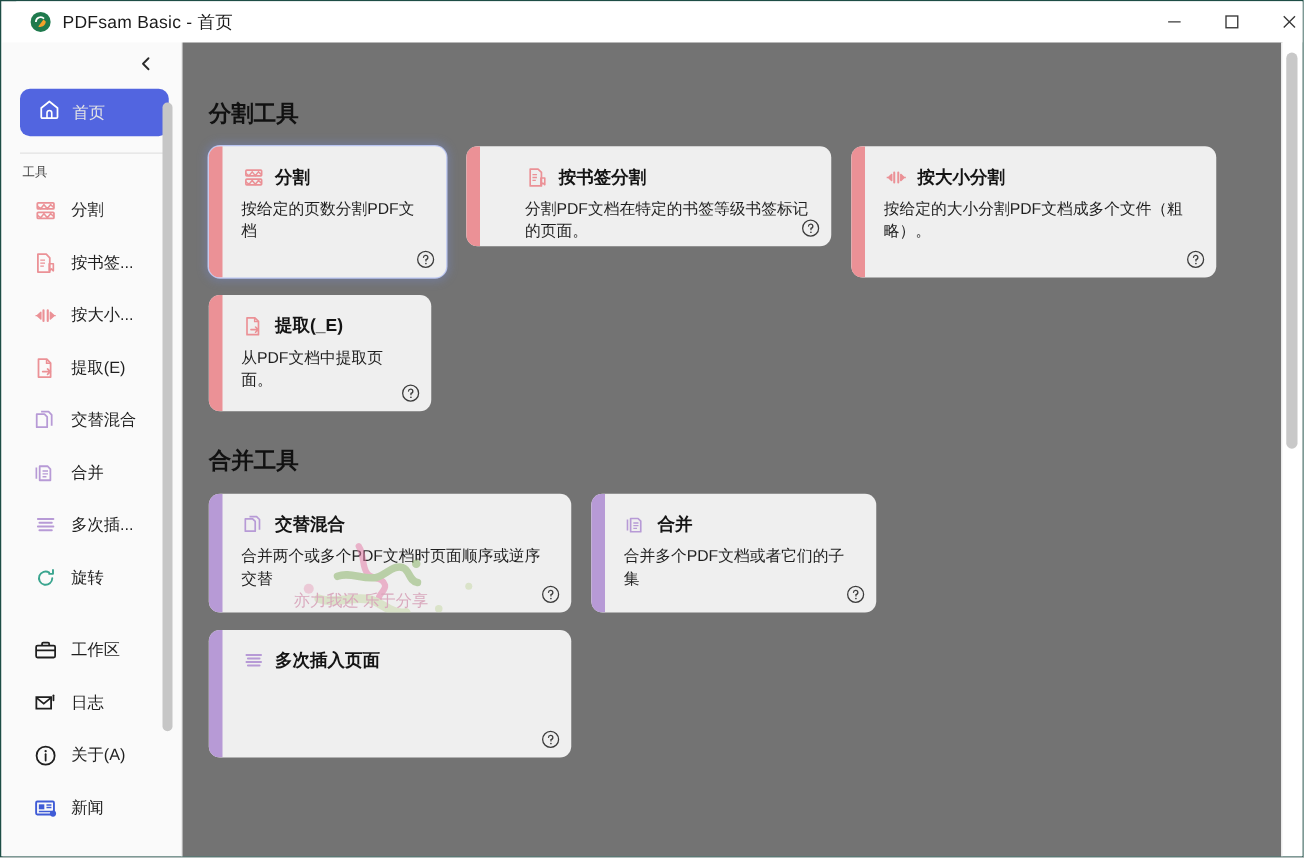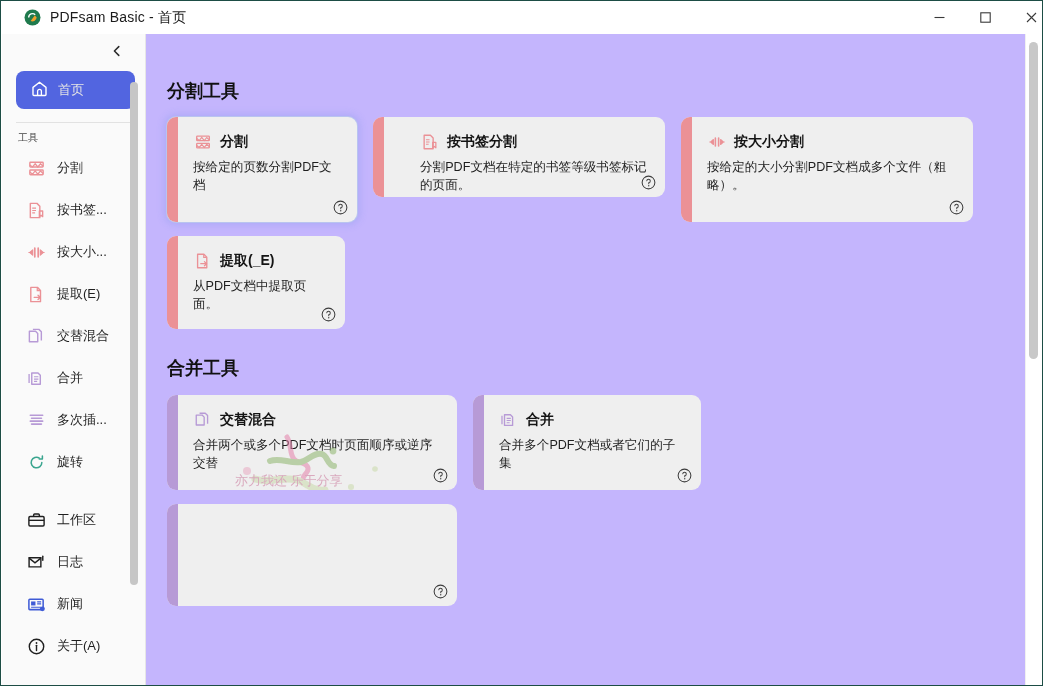--- a/index.html
+++ b/index.html
@@ -132,21 +132,21 @@
     border-radius: 4px;
   }
 
   
   .main {
     position: absolute;
     top: 33px;
     left: 145px;
     width: 880px;
     height: 652px;
-    background: #c4b5fd;
+    background: #737373;
     overflow: hidden;
   }
 
   .sec-title {
     font-size: 18px;
     font-weight: bold;
     color: #111;
     margin-left: 21px;
   }
 
@@ -406,38 +406,38 @@
           <path d="M2.2 5.4l6.2 5 6.2-5" fill="none" stroke="#1f1f1f" stroke-width="1.5"></path>
           <path d="M16.6 3.4v4.2" stroke="#1f1f1f" stroke-width="1.5" stroke-linecap="round"></path>
         </svg>
       </span>
       <span class="lbl">日志</span>
     </div>
 
     <div class="nav-item">
       <span class="ico">
         <svg width="19" height="19" viewBox="0 0 20 20">
+          <circle cx="10" cy="10" r="7.6" fill="none" stroke="#1f1f1f" stroke-width="1.5"></circle>
+          <circle cx="10" cy="6.3" r="0.95" fill="#1f1f1f"></circle>
+          <path d="M10 8.8v5.4" stroke="#1f1f1f" stroke-width="1.5" stroke-linecap="round"></path>
+        </svg>
+      </span>
+      <span class="lbl">关于(A)</span>
+    </div>
+
+    <div class="nav-item">
+      <span class="ico">
+        <svg width="19" height="19" viewBox="0 0 20 20">
           <rect x="2" y="4.4" width="15" height="11" rx="1" fill="none" stroke="#3f5bd6" stroke-width="1.6"></rect>
           <rect x="4.3" y="6.8" width="4.6" height="4.2" fill="#3f5bd6"></rect>
           <path d="M10.7 7.3h4.2M10.7 9.4h4.2M4.3 12.9h10.6" stroke="#3f5bd6" stroke-width="1.2"></path>
           <circle cx="16.2" cy="14.6" r="2.6" fill="#3f5bd6"></circle>
         </svg>
       </span>
       <span class="lbl">新闻</span>
-    </div>
-
-    <div class="nav-item">
-      <span class="ico">
-        <svg width="19" height="19" viewBox="0 0 20 20">
-          <circle cx="10" cy="10" r="7.6" fill="none" stroke="#1f1f1f" stroke-width="1.5"></circle>
-          <circle cx="10" cy="6.3" r="0.95" fill="#1f1f1f"></circle>
-          <path d="M10 8.8v5.4" stroke="#1f1f1f" stroke-width="1.5" stroke-linecap="round"></path>
-        </svg>
-      </span>
-      <span class="lbl">关于(A)</span>
     </div>
 
     <div class="sb-scroll"></div>
   </div>
 
   <div class="main">
 
     <div class="sec-title" style="margin-top:45px">分割工具</div>
 
     <div class="card-row" style="margin-top:14px">
@@ -610,20 +610,28 @@
             </svg>
           </span>
         </div>
       </div>
     </div>
 
     <div class="card-row" style="margin-top:14px">
       <div class="card merge c-repeat">
         <div class="bar"></div>
         <div class="body">
+          <div class="hd">
+            <span class="ico">
+              <svg width="18" height="18" viewBox="0 0 20 20">
+                <path d="M3.5 4.5h13M4.8 7.6h10.4M3.5 10.7h13M4.8 13.8h10.4" stroke="#b79ad6" stroke-width="1.7" stroke-linecap="round"></path>
+              </svg>
+            </span>
+            <span class="t">多次插入页面</span>
+          </div>
           <span class="qmark">
             <svg width="15" height="15" viewBox="0 0 16 16">
               <circle cx="8" cy="8" r="6.8" fill="none" stroke="#3c3c3c" stroke-width="1.1"></circle>
               <path d="M6.2 6.2a1.85 1.85 0 1 1 2.1 2v1.1" fill="none" stroke="#3c3c3c" stroke-width="1.1" stroke-linecap="round"></path>
               <circle cx="8.25" cy="11.5" r="0.72" fill="#3c3c3c"></circle>
             </svg>
           </span>
         </div>
       </div>
     </div>

